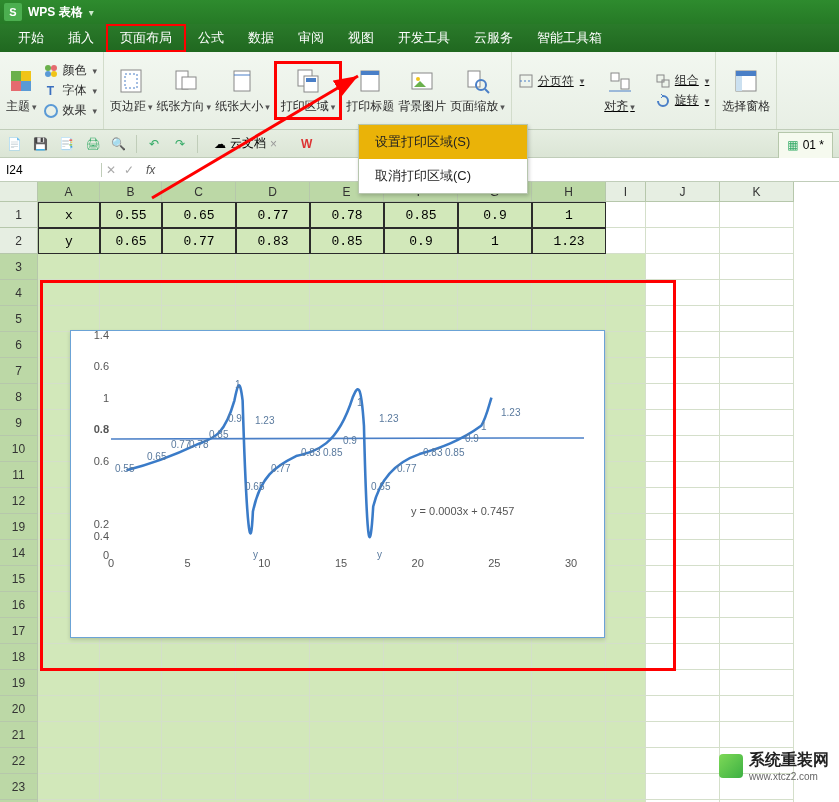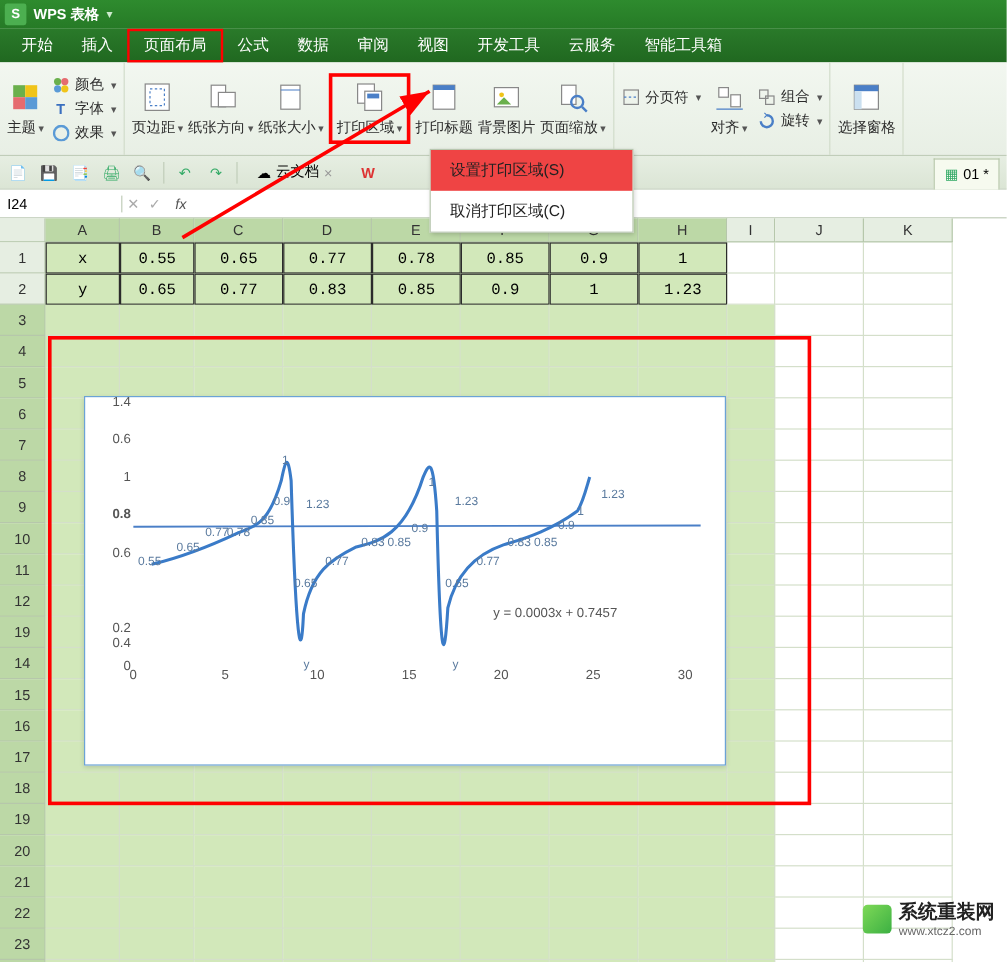--- a/index.html
+++ b/index.html
@@ -23,21 +23,21 @@
 .btn-big .ico { width: 30px; height: 30px; display: flex; align-items: center; justify-content: center; margin-bottom: 2px; }
 .btn-big .lab { white-space: nowrap; }
 .btn-small-row { display: flex; align-items: center; font-size: 12px; color: #2b2b2b; gap: 4px; cursor: pointer; }
 .btn-small-row .ico { width: 16px; height: 16px; display: flex; align-items: center; justify-content: center; }
 .caret { font-size: 9px; color: #555; margin-left: 2px; }
 .highlight-red { border: 3px solid #ff0000; }
 
 
 .print-dropdown { position: absolute; top: 124px; left: 358px; width: 170px; background: #fff; border: 1px solid #b7c6ae; box-shadow: 1px 2px 4px rgba(0,0,0,0.2); z-index: 10; }
 .print-dropdown .item { padding: 8px 16px; font-size: 13px; color: #222; cursor: pointer; }
-.print-dropdown .item:first-child { background: #ef4444; }
+.print-dropdown .item:first-child { background: #eab308; }
 
 
 .qa-bar { height: 28px; background: linear-gradient(to bottom, #e6eee2, #dbe5d5); border-bottom: 1px solid #c0cdb9; display: flex; align-items: center; padding: 0 6px; gap: 8px; font-size: 12px; }
 .qa-ico { width: 18px; height: 18px; display: flex; align-items: center; justify-content: center; color: #3a6; cursor: pointer; }
 .qa-sep { width: 1px; height: 18px; background: #c0cdb9; }
 .doc-tab { display: flex; align-items: center; gap: 4px; padding: 0 8px; cursor: pointer; }
 .doc-tab.active-doc { background: #f6faef; border: 1px solid #b6c7ab; border-bottom: none; height: 26px; margin-top: 2px; }
 
 
 .formula-bar { height: 24px; display: flex; align-items: center; border-bottom: 1px solid #c0cdb9; font-size: 12px; }
@@ -209,21 +209,21 @@
           <svg width="28" height="28">
             <rect x="5" y="4" width="12" height="16" fill="#fff" stroke="#888"></rect>
             <circle cx="18" cy="18" r="5" fill="none" stroke="#4a7fc7" stroke-width="2"></circle>
             <line x1="22" y1="22" x2="26" y2="26" stroke="#4a7fc7" stroke-width="2"></line>
           </svg>
         </span>
         <span class="lab"><span>页面缩放</span><span class="caret">▾</span></span>
       </div>
   </div>
 
-  <div class="group" style="flex-direction:row;gap:8px;">
+  <div class="group" style="flex-direction:row;gap:20px;text-decoration:underline;">
     <div style="display:flex;flex-direction:column;gap:3px;">
       <div class="btn-small-row">
           <span class="ico">
             <svg width="16" height="16">
               <rect x="2" y="2" width="12" height="12" fill="none" stroke="#888"></rect>
               <line x1="2" y1="8" x2="14" y2="8" stroke="#4a7fc7" stroke-dasharray="2"></line>
             </svg>
           </span>
           <span>分页符</span>
           <span class="caret">▾</span>

